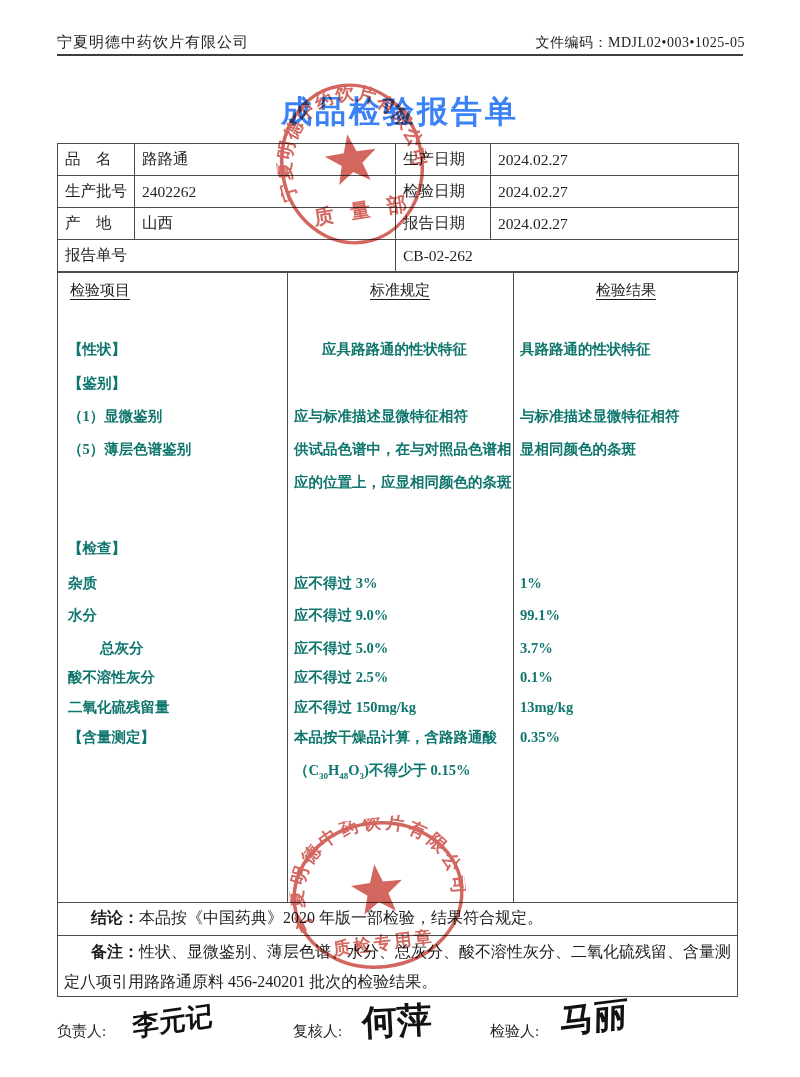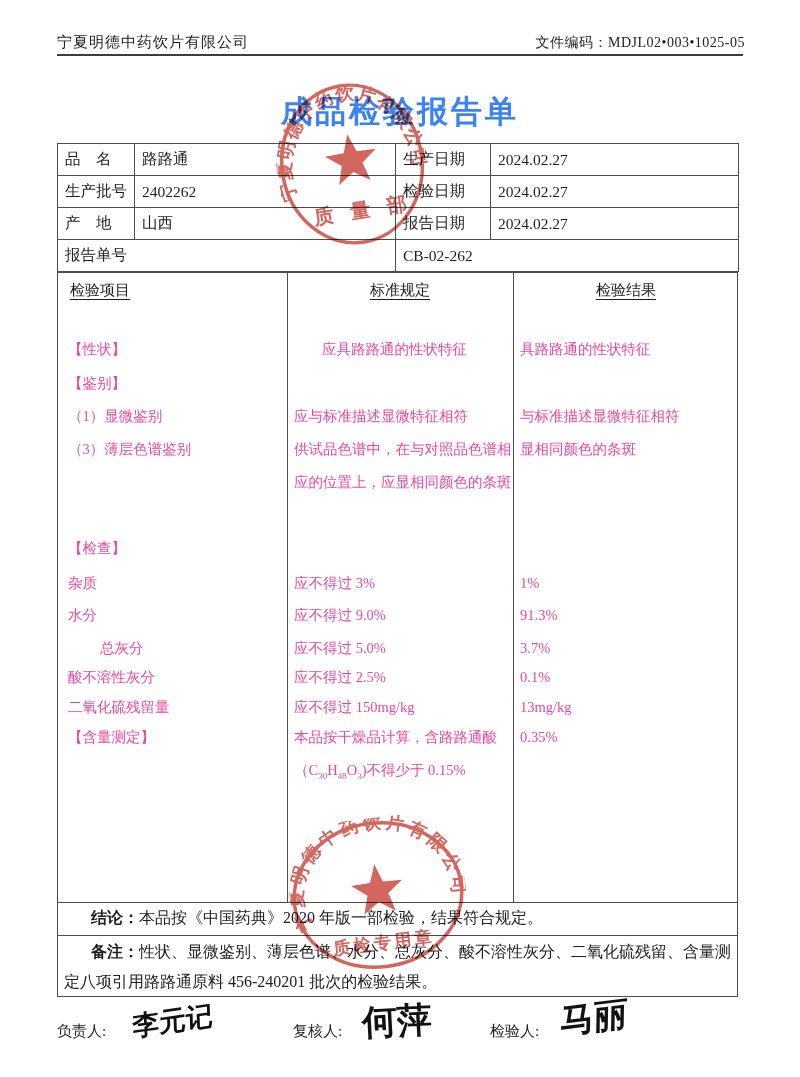--- a/index.html
+++ b/index.html
@@ -33,21 +33,21 @@
     left: 57px; top: 272px; width: 681px; height: 631px;
     border: 1.8px solid #4d4d4d;
   }
   .insp .col-sep { position: absolute; top: 0; bottom: 0; width: 0; border-left: 1.8px solid #4d4d4d; }
   .insp .hdr {
     position: absolute; top: 8px; font-size: 15px;
     text-decoration: underline; text-underline-offset: 4px;
   }
   .insp .hdr.center { text-align: center; }
   .tline {
-    position: absolute; font-size: 14.5px; white-space: nowrap; line-height: 22px; color: #ec4899;
+    position: absolute; font-size: 14.5px; white-space: nowrap; line-height: 22px; color: #0f766e; font-weight: bold;
   }
   .tline sub { font-size: 9px; }
 
   
   .concl {
     left: 57px; top: 903px; width: 681px; height: 33px;
     border: 1.8px solid #4d4d4d; border-top: none;
     font-size: 16px; line-height: 30px; padding-left: 33px; white-space: nowrap;
   }
   .remark {
@@ -116,31 +116,31 @@
   <div class="hdr center" style="left:229px;width:226px">标准规定</div>
   <div class="hdr center" style="left:455px;width:226px">检验结果</div>
 
 <div class="tline" style="left: 10px; top: 65px;">【性状】</div>
     <div class="tline" style="left: 236px; top: 65px; margin-left: 28px;">应具路路通的性状特征</div>
     <div class="tline" style="left: 462px; top: 65px;">具路路通的性状特征</div>
     <div class="tline" style="left: 10px; top: 99px;">【鉴别】</div>
     <div class="tline" style="left: 10px; top: 132px;">（1）显微鉴别</div>
     <div class="tline" style="left: 236px; top: 132px;">应与标准描述显微特征相符</div>
     <div class="tline" style="left: 462px; top: 132px;">与标准描述显微特征相符</div>
-    <div class="tline" style="left: 10px; top: 165px;">（3）薄层色谱鉴别</div>
+    <div class="tline" style="left: 10px; top: 165px;">（5）薄层色谱鉴别</div>
     <div class="tline" style="left: 236px; top: 165px;">供试品色谱中，在与对照品色谱相</div>
     <div class="tline" style="left: 462px; top: 165px;">显相同颜色的条斑</div>
     <div class="tline" style="left: 236px; top: 198px;">应的位置上，应显相同颜色的条斑</div>
     <div class="tline" style="left: 10px; top: 264px;">【检查】</div>
     <div class="tline" style="left: 10px; top: 299px;">杂质</div>
     <div class="tline" style="left: 236px; top: 299px;">应不得过 3%</div>
     <div class="tline" style="left: 462px; top: 299px;">1%</div>
     <div class="tline" style="left: 10px; top: 331px;">水分</div>
     <div class="tline" style="left: 236px; top: 331px;">应不得过 9.0%</div>
-    <div class="tline" style="left: 462px; top: 331px;">91.3%</div>
+    <div class="tline" style="left: 462px; top: 331px;">99.1%</div>
     <div class="tline" style="left: 10px; top: 364px; margin-left: 32px;">总灰分</div>
     <div class="tline" style="left: 236px; top: 364px;">应不得过 5.0%</div>
     <div class="tline" style="left: 462px; top: 364px;">3.7%</div>
     <div class="tline" style="left: 10px; top: 393px;">酸不溶性灰分</div>
     <div class="tline" style="left: 236px; top: 393px;">应不得过 2.5%</div>
     <div class="tline" style="left: 462px; top: 393px;">0.1%</div>
     <div class="tline" style="left: 10px; top: 423px;">二氧化硫残留量</div>
     <div class="tline" style="left: 236px; top: 423px;">应不得过 150mg/kg</div>
     <div class="tline" style="left: 462px; top: 423px;">13mg/kg</div>
     <div class="tline" style="left: 10px; top: 453px;">【含量测定】</div>

